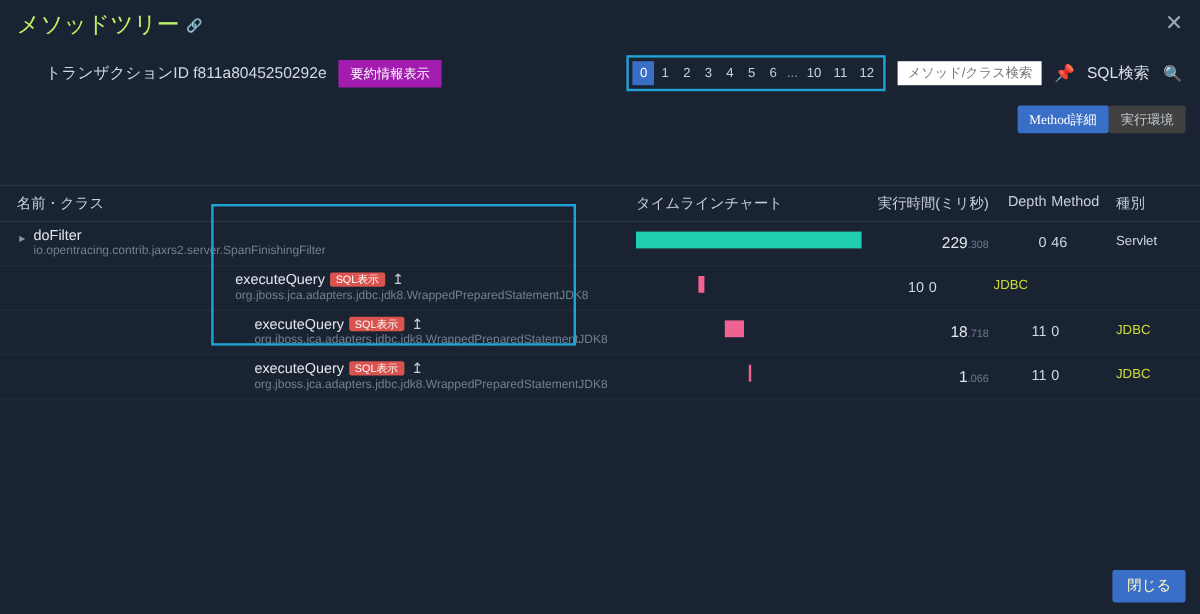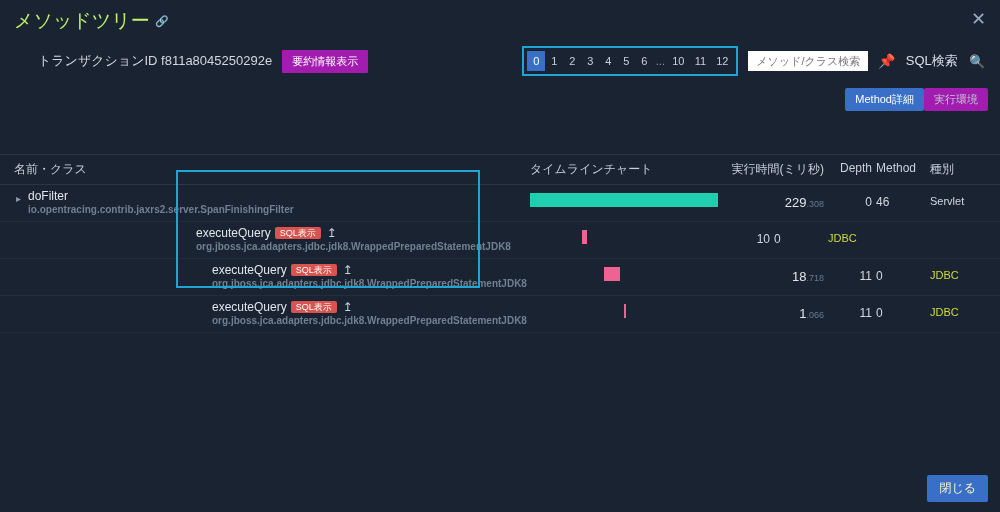--- a/index.html
+++ b/index.html
@@ -91,23 +91,24 @@
   display: flex;
   justify-content: flex-end;
   padding: 0 12px 8px 0;
   gap: 0;
 }
 .tab {
   padding: 4px 10px;
   font-size: 11px;
   cursor: pointer;
   border-radius: 2px;
+  font-family: Liberation Serif, serif;
 }
 .tab.active { background: #3a6fc7; color: #fff; }
-.tab.inactive { background: #a21caf; color: #c0c8d0; }
+.tab.inactive { background: #404040; color: #c0c8d0; }
 
 .table-head {
   display: flex;
   border-top: 1px solid #2a3644;
   border-bottom: 1px solid #2a3644;
   padding: 6px 0;
   font-size: 12px;
   color: #c8d0da;
   margin-top: 35px;
 }
@@ -128,21 +129,21 @@
 .row .col-name { position: relative; }
 .expand-icon {
   position: absolute;
   left: 16px;
   top: 4px;
   font-size: 10px;
   color: #8a98a8;
   cursor: pointer;
 }
 .name-primary { font-size: 12px; color: #e0e6ec; }
-.name-secondary { font-size: 10px; color: #70808f; margin-top: 1px; font-weight: bold; }
+.name-secondary { font-size: 10px; color: #70808f; margin-top: 1px; }
 .sql-badge {
   background: #d9534f;
   color: #fff;
   font-size: 9px;
   padding: 1px 5px;
   border-radius: 2px;
   margin-left: 4px;
   vertical-align: 1px;
 }
 .up-arrow {

